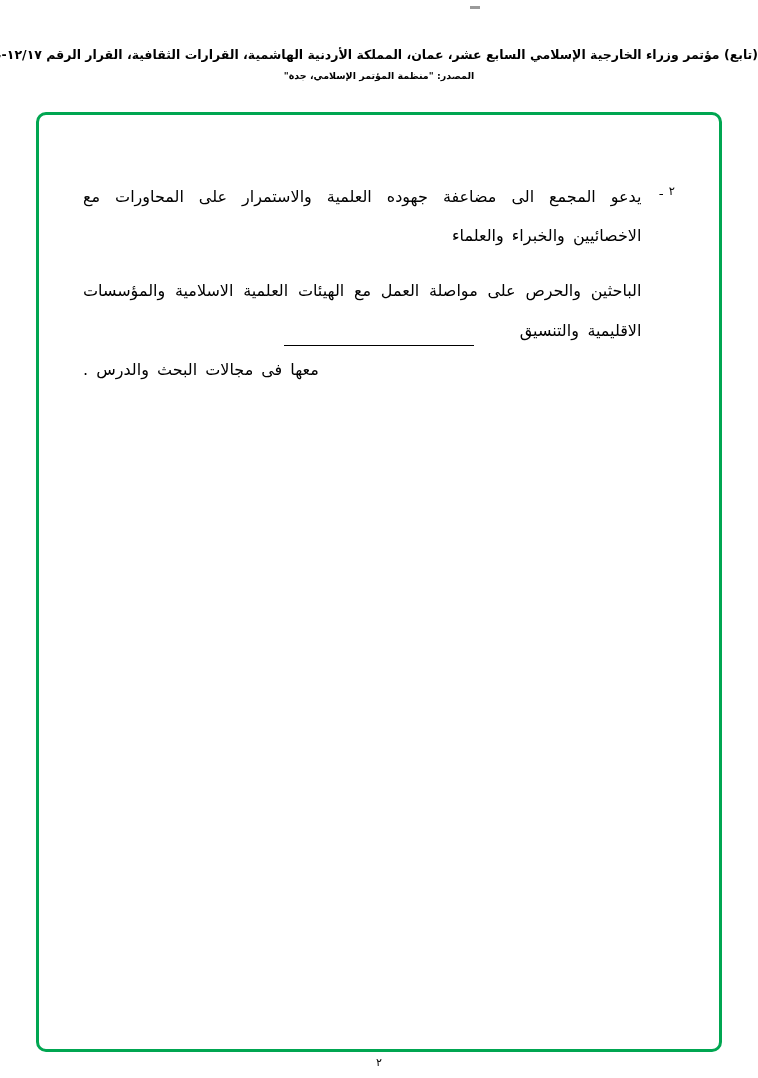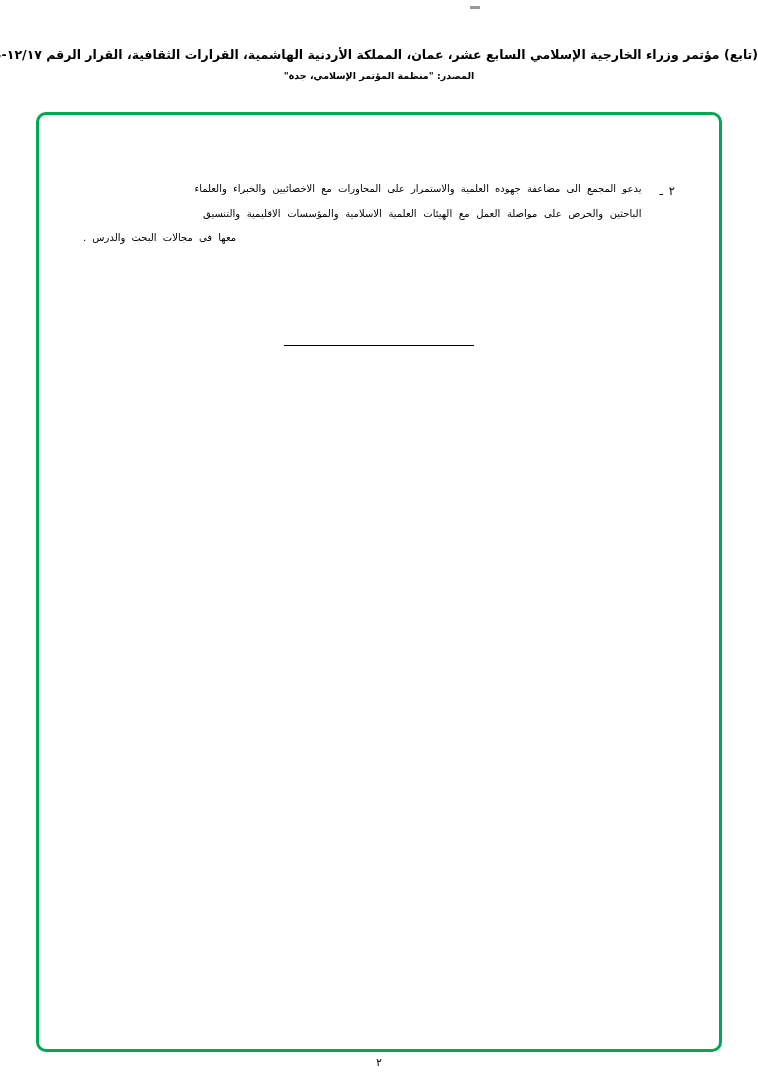--- a/index.html
+++ b/index.html
@@ -102,37 +102,38 @@
     font-family: "DejaVu Sans", sans-serif;
     font-size: 11.5px;
     line-height: 2.45;
     padding-left: 18px;
     white-space: nowrap;
   }
 
   .para-body {
     flex: 1 1 auto;
     font-family: "DejaVu Sans", sans-serif;
-    font-size: 10px;
+    font-size: 16px;
     line-height: 2.45;
     letter-spacing: 0.6px;
     word-spacing: 3px;
     text-align: justify;
     text-justify: inter-word;
   }
 
   .para-line {
     display: block;
   }
   .para-line.l1 {
     text-align: justify;
   }
   .para-line.l2 {
     text-align: justify;
     word-spacing: 3.5px;
+    margin-top: 16px;
   }
   .para-line.l3 {
     text-align: left;
     padding-right: 0;
     word-spacing: 3px;
   }
 
   .rule {
     position: absolute;
     top: 230px;

